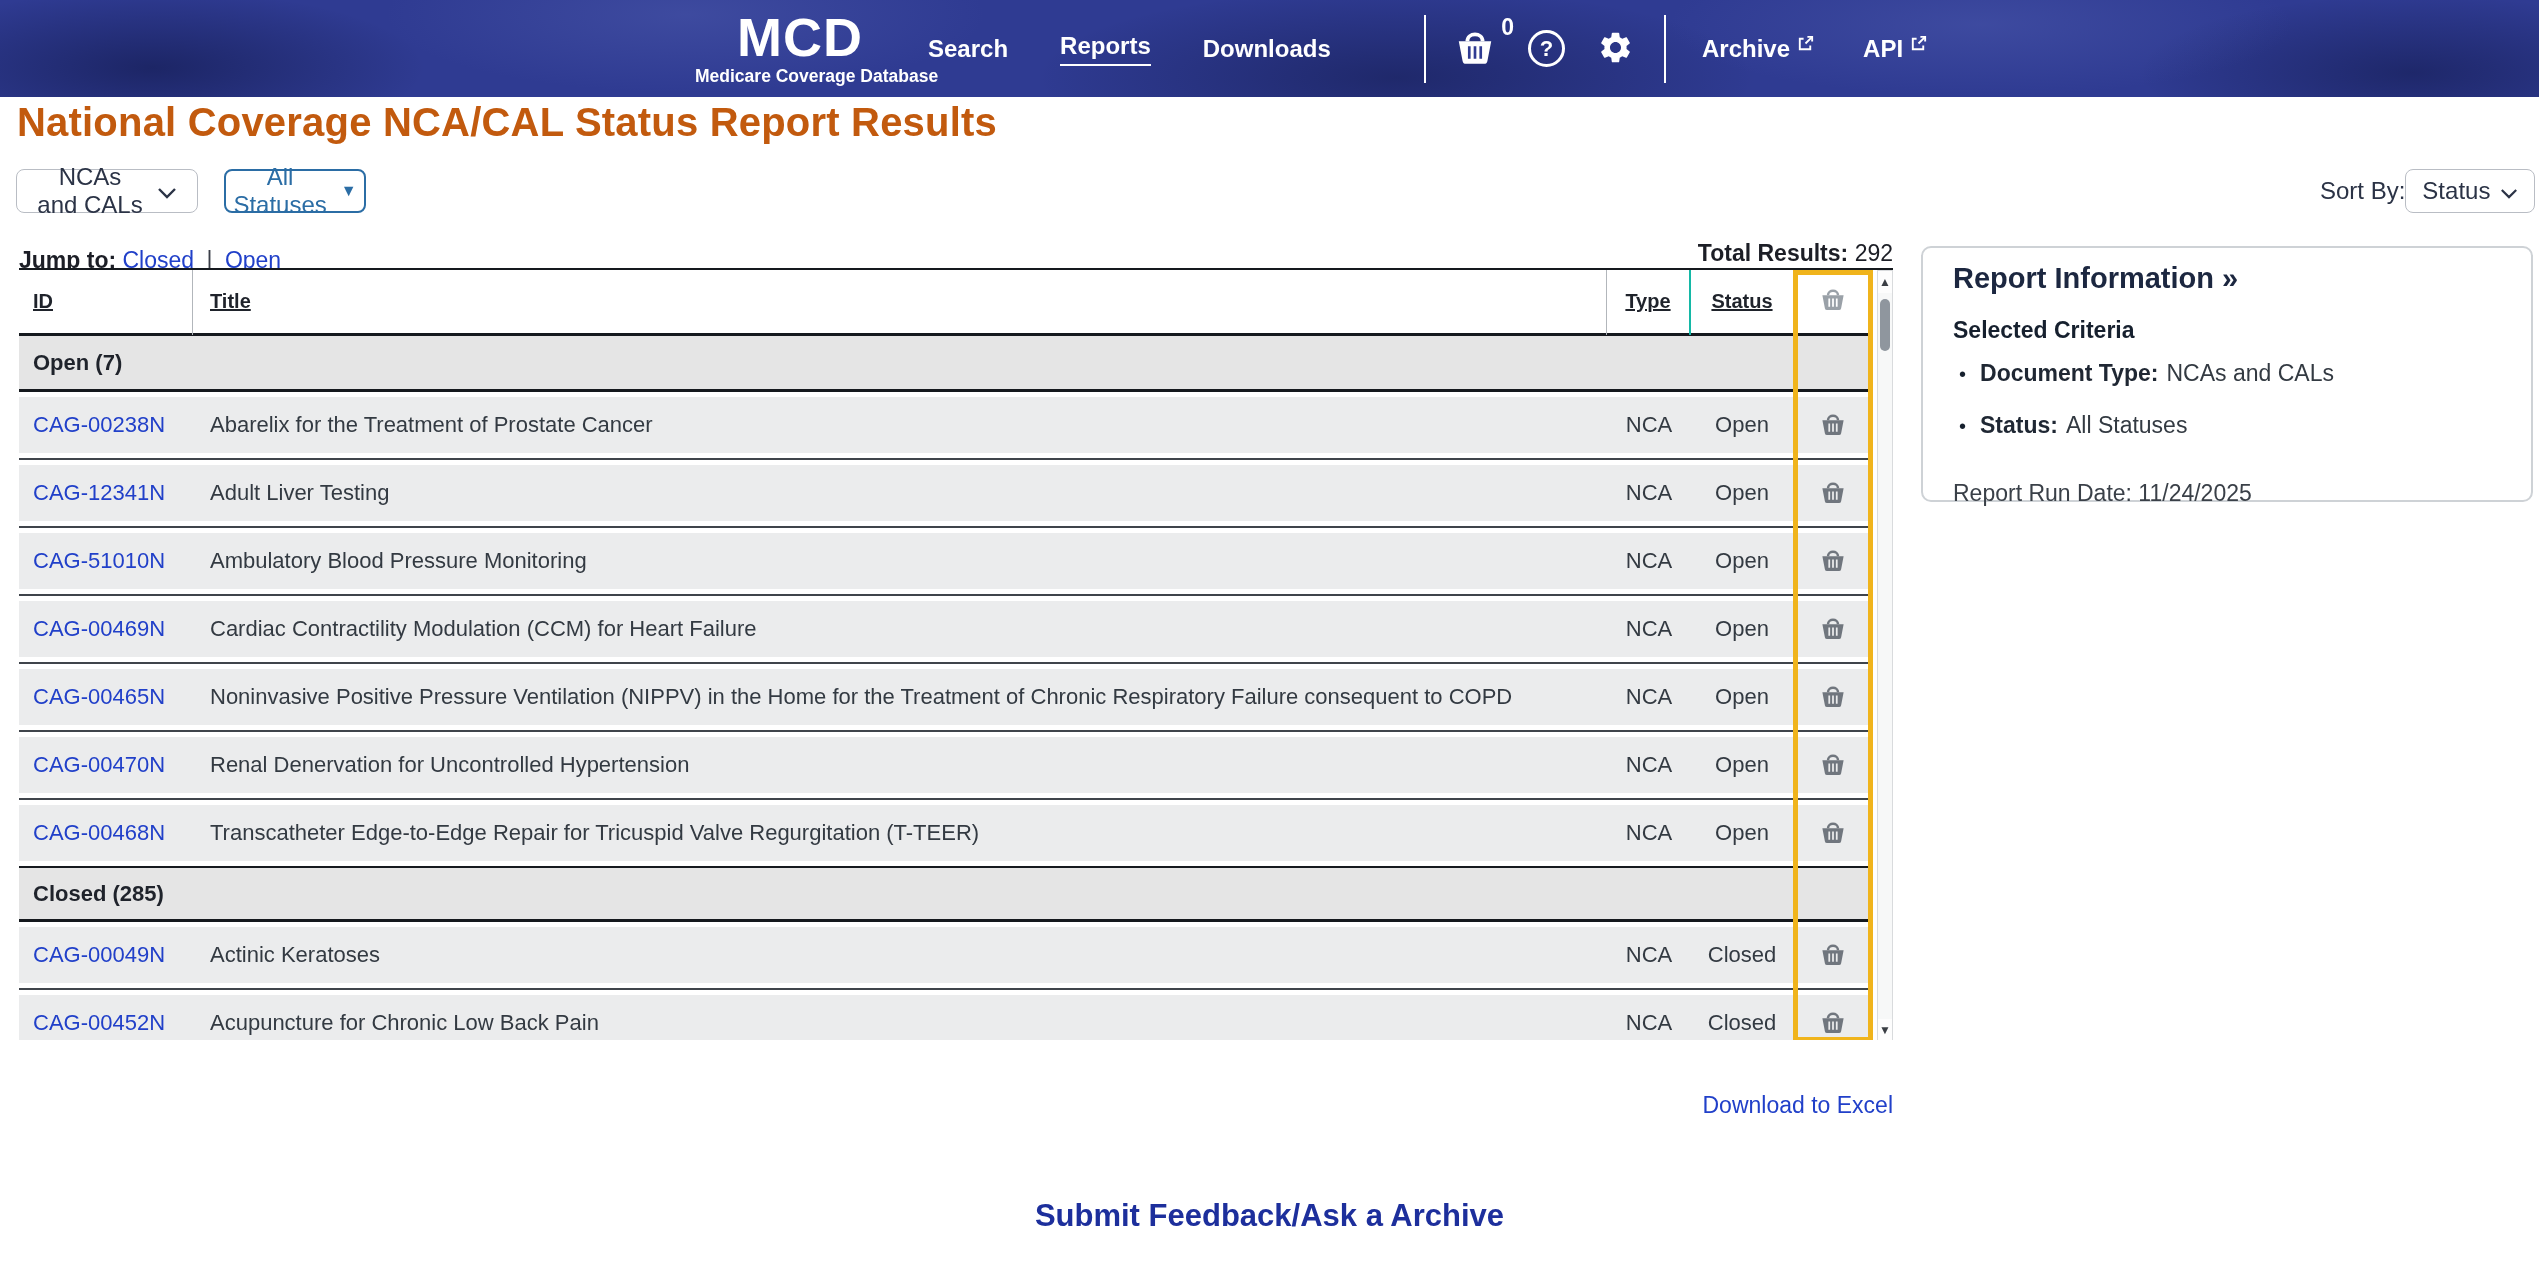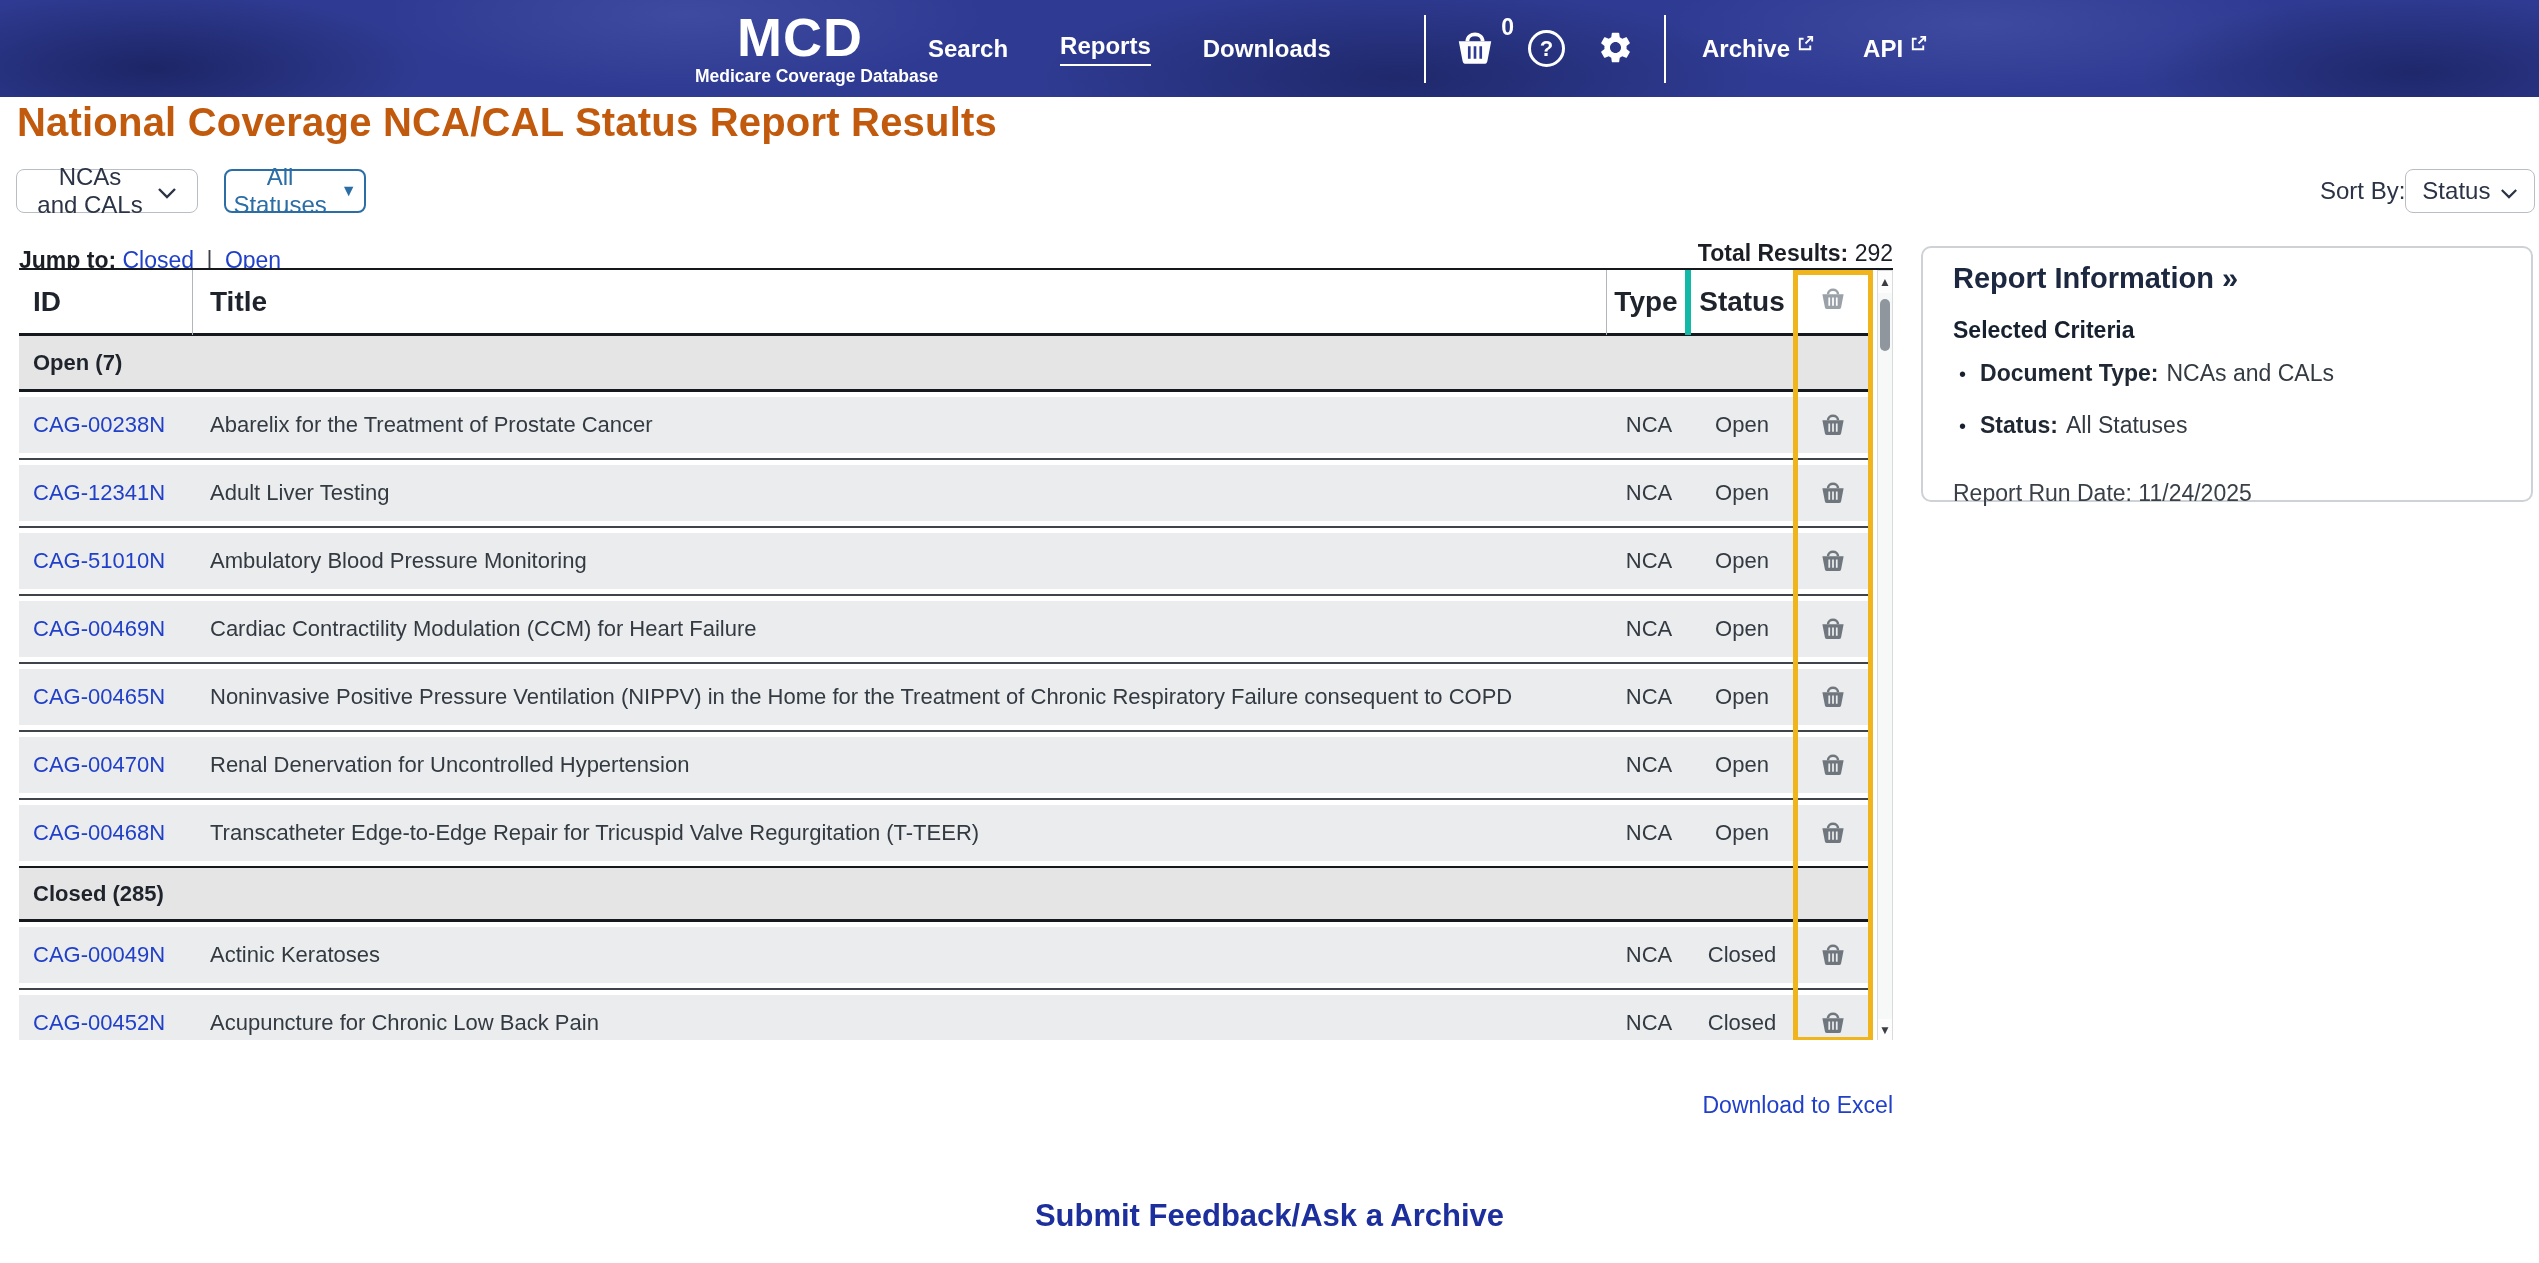--- a/index.html
+++ b/index.html
@@ -53,25 +53,25 @@
     font-size:24px;color:#2b3346;display:flex;align-items:center;justify-content:space-between;padding:0 16px;cursor:pointer;font-family:inherit;}
   .jump-row{position:absolute;left:19px;top:247px;font-size:23px;color:#1c1e26;}
   .jump-row b{font-weight:bold;}
   .jlink{color:#2140c9;cursor:pointer;}
   .jump-sep{color:#3a3e48;margin:0 6px;}
   .total-results{position:absolute;top:240px;left:19px;width:1874px;text-align:right;font-size:23px;color:#1c1e26;}
   .total-results b{font-weight:bold;}
   
   .table-wrap{position:absolute;left:19px;top:268px;width:1874px;height:772px;overflow:hidden;background:#fff;border-top:2px solid #15191e;}
   .thead{display:flex;width:1854px;height:66px;border-bottom:3px solid #15191e;background:#fff;align-items:center;}
-  .th{height:66px;display:flex;align-items:center;font-size:28px;font-weight:600;color:#1f232b;}
+  .th{height:66px;display:flex;align-items:center;font-size:20px;font-weight:600;color:#1f232b;text-decoration:underline;}
   .w-id{width:174px;}.w-title{flex:1;}.w-type{width:84px;}.w-status{width:102px;}.w-basket{width:80px;}
   .th.w-id{padding-left:14px;border-right:1px solid #b2b6bb;}
   .th.w-title{padding-left:17px;border-right:1px solid #b2b6bb;}
-  .th.w-type{justify-content:center;border-right:6px solid #14b8a6;}
+  .th.w-type{justify-content:center;border-right:2px solid #14b8a6;}
   .th.w-status{justify-content:center;}
   .th.w-basket{justify-content:center;color:#9aa1a8;}
   .tbody{width:1854px;}
   .tgroup{height:56px;display:flex;align-items:center;background:#e5e5e5;border-bottom:3px solid #15191e;
     border-top:2px solid #15191e;margin-top:5px;font-size:22px;font-weight:bold;color:#1f232b;padding-left:14px;}
   .tgroup:first-child{border-top:none;margin-top:0;}
   .trow{display:flex;align-items:center;height:56px;background:#ebeced;margin:5px 0;}
   .rsep{height:0;border-top:2px solid #3f444b;}
   .td{font-size:22px;color:#333a42;display:flex;align-items:center;overflow:hidden;white-space:nowrap;}
   .td.w-id{padding-left:14px;}

